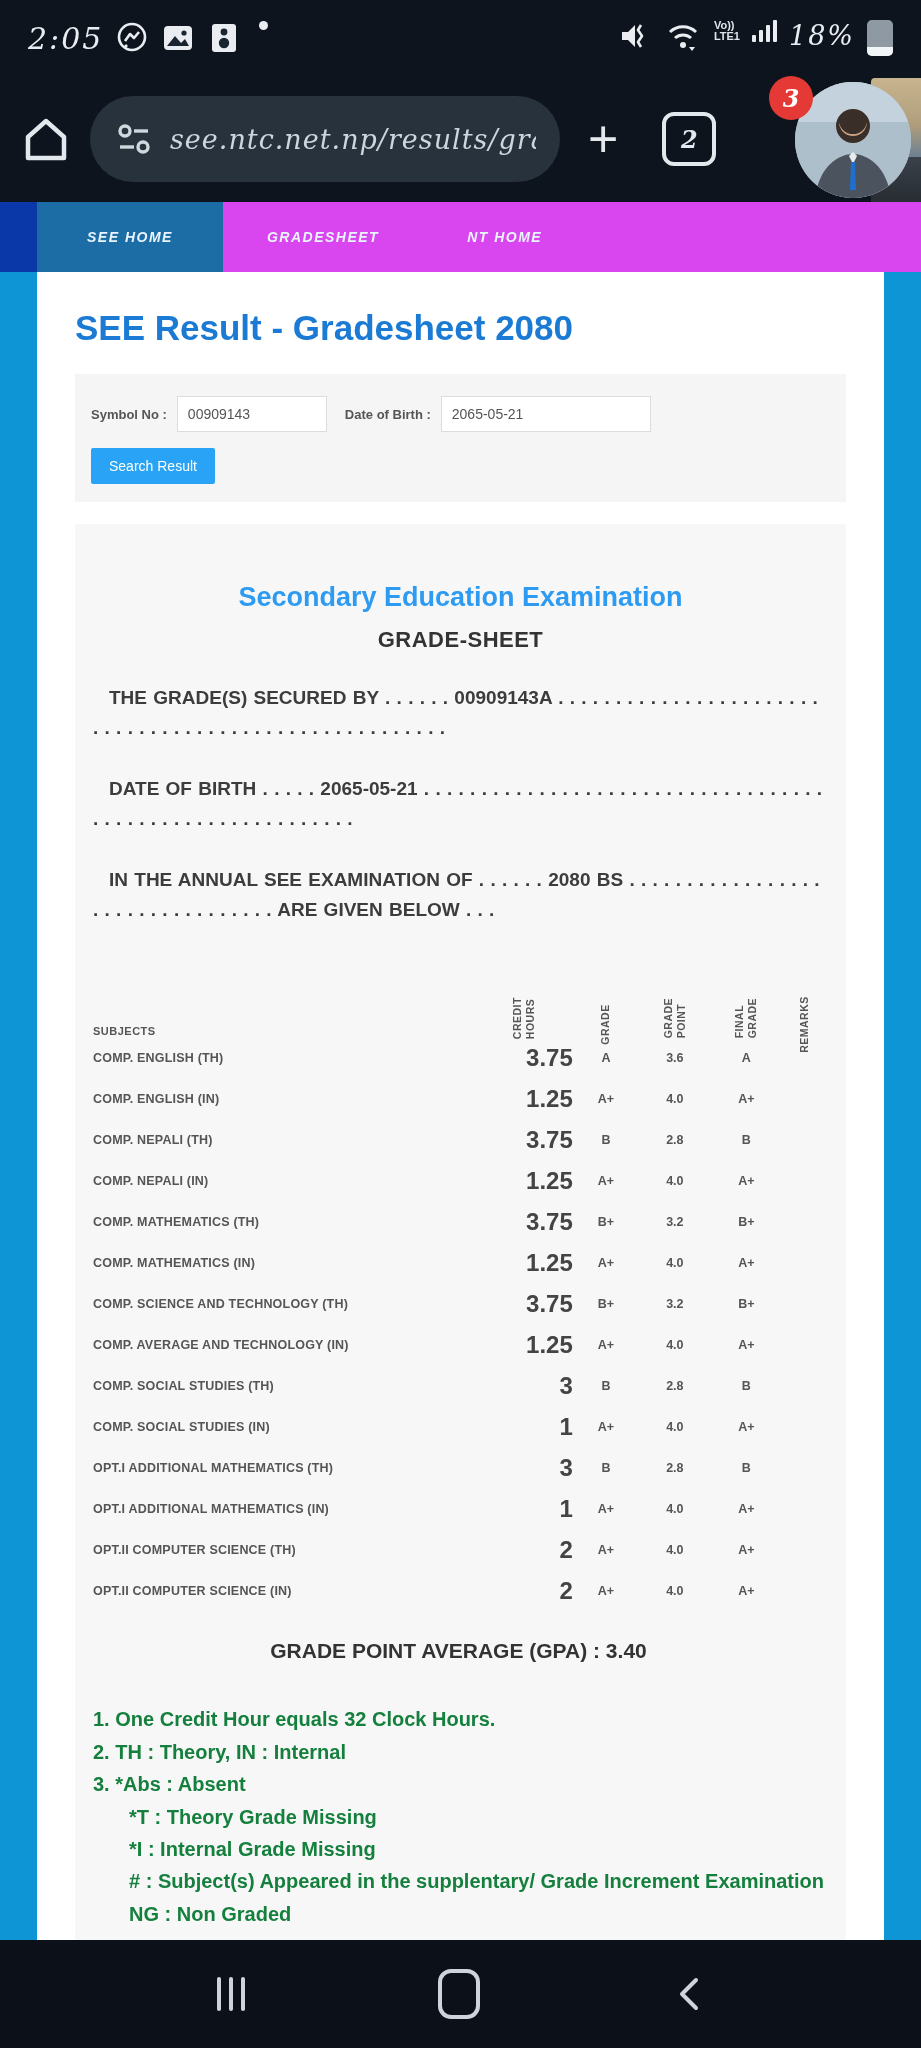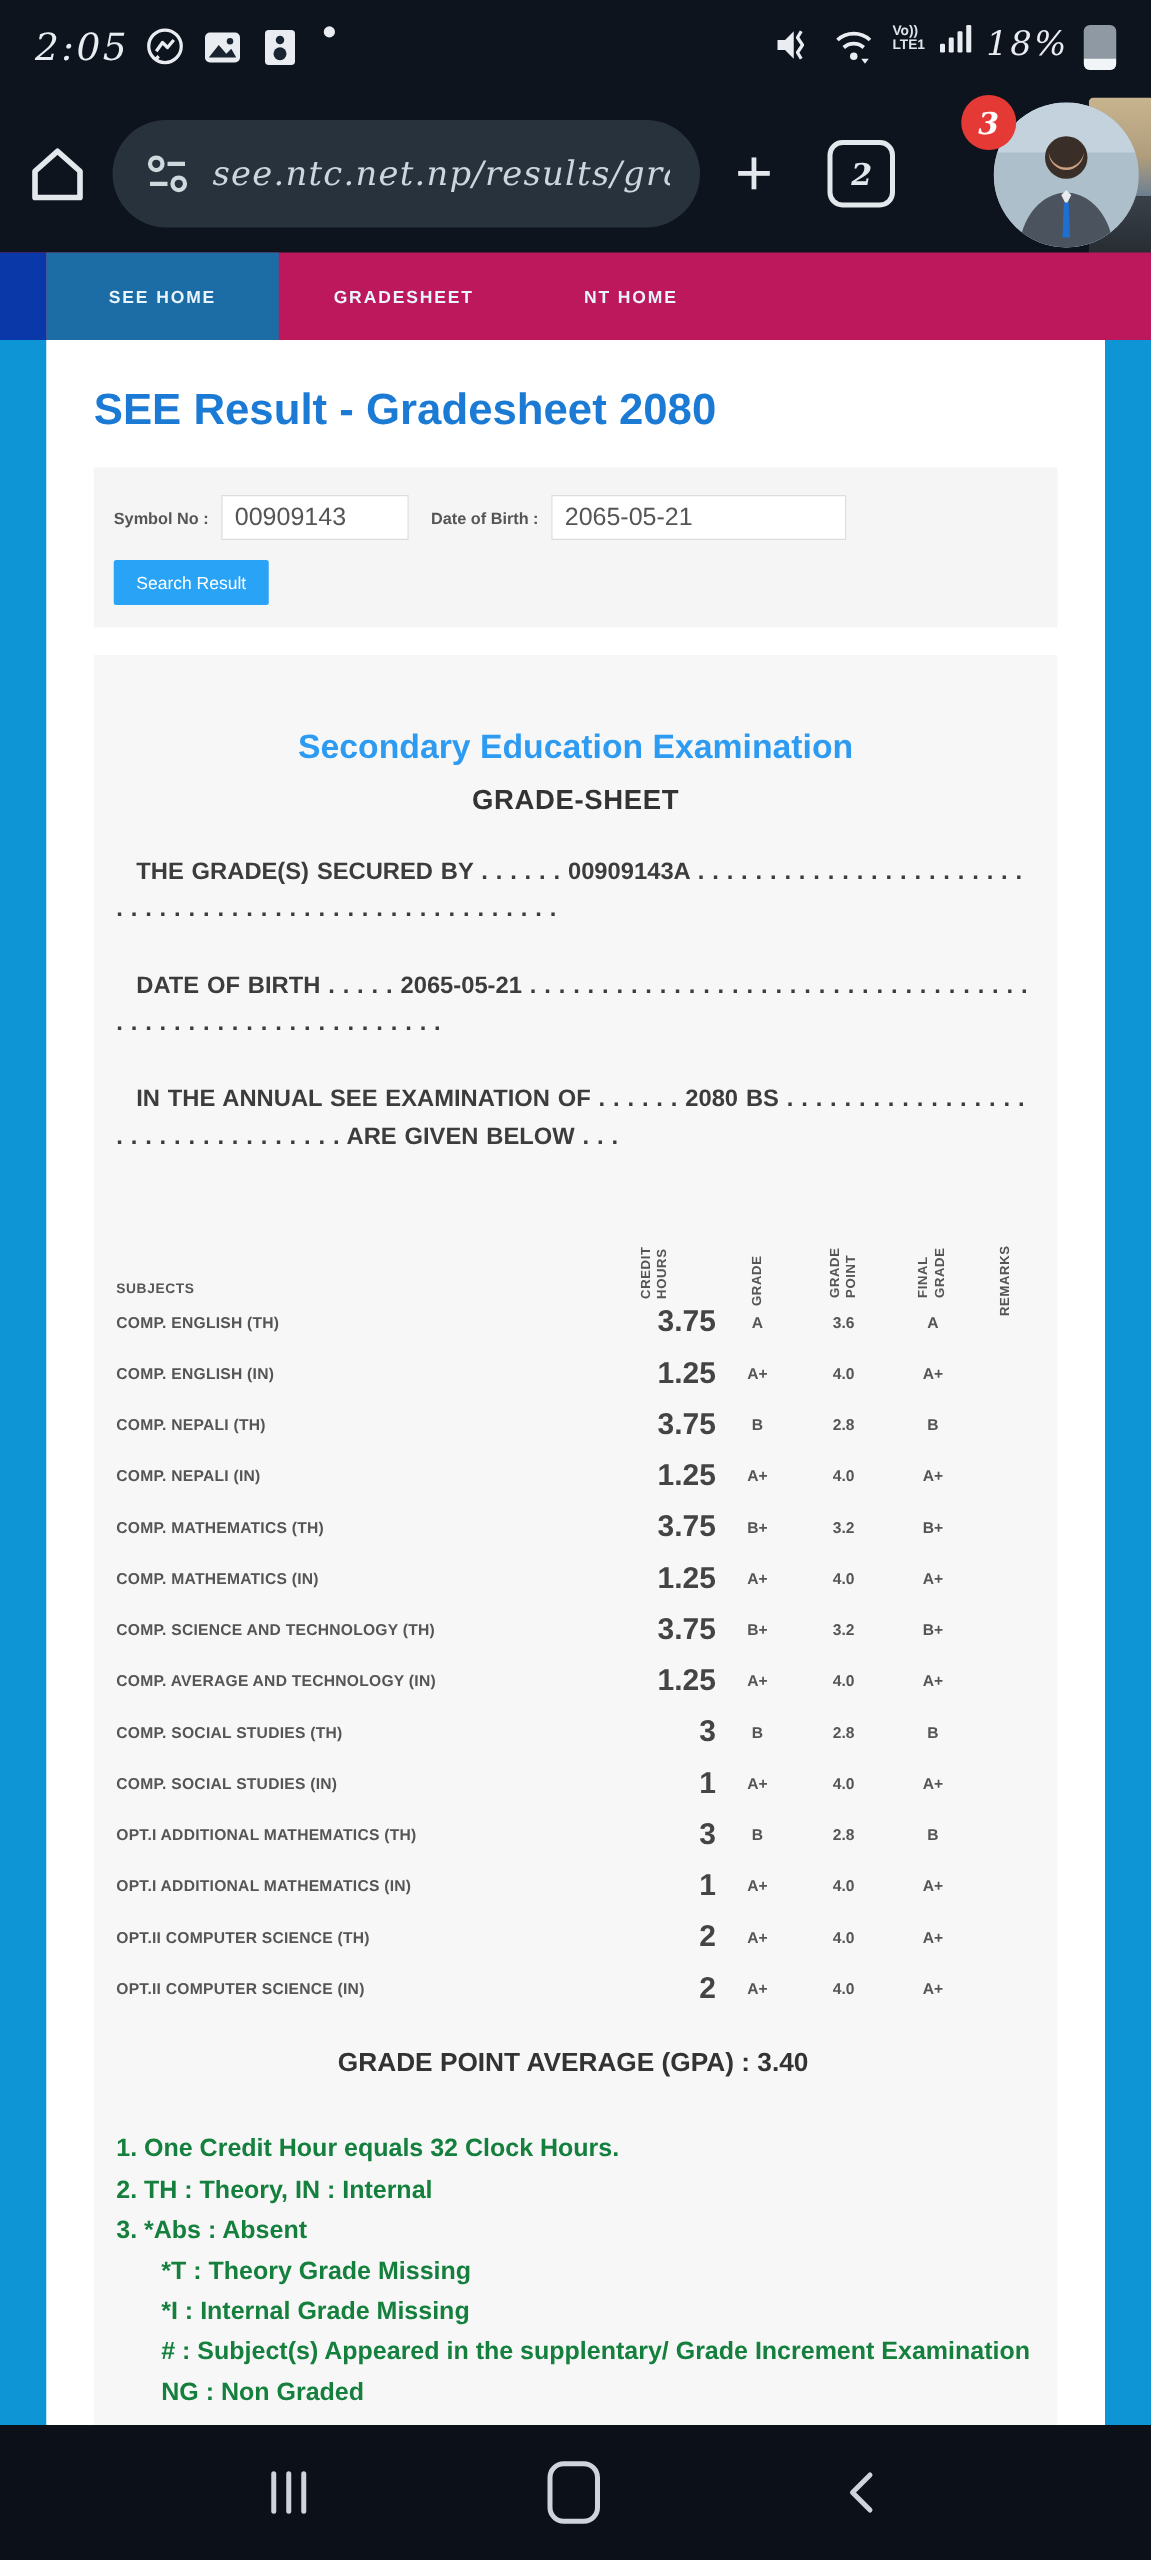--- a/index.html
+++ b/index.html
@@ -34,39 +34,39 @@
   .avatar-strip{position:absolute;right:0;top:78px;width:50px;height:158px;overflow:hidden;border-radius:4px 0 0 4px;}
   .avatar-strip .s1{height:50%;background:linear-gradient(180deg,#c8b48e 0%,#b09d7c 60%,#6c7f92 100%);}
   .avatar-strip .s2{height:50%;background:linear-gradient(180deg,#3a4149 0%,#23282e 70%,#5d5244 100%);}
   .avatar{position:absolute;right:10px;top:82px;width:116px;height:116px;border-radius:50%;overflow:hidden;
           background:#9fb4c4;}
   .badge{position:absolute;right:108px;top:76px;width:44px;height:44px;border-radius:50%;background:#e53935;
          color:#fff;display:flex;align-items:center;justify-content:center;
          font-family:"DejaVu Serif",serif;font-style:italic;font-size:24px;font-weight:bold;z-index:5;}
 
   
-  .site-nav{position:absolute;top:202px;left:0;right:0;height:70px;background:#be185d;display:flex;}
+  .site-nav{position:absolute;top:202px;left:0;right:0;height:70px;background:#d946ef;display:flex;font-style:italic;}
   .nav-edge{width:37px;height:100%;background:#0a38a8;flex:0 0 auto;}
   .nav-item{display:flex;align-items:center;padding:0 44px;color:#eaf4fd;font-size:14px;font-weight:bold;
             letter-spacing:1.5px;}
   .nav-item.active{background:#1c6da6;padding:0 50px;}
 
   
   .page{position:absolute;top:272px;left:0;right:0;bottom:108px;background:#fff;overflow:hidden;}
   .side-strip{position:absolute;top:0;bottom:0;width:37px;background:#0e95d5;z-index:2;}
   .side-strip.left{left:0;} .side-strip.right{right:0;}
   .page-inner{position:absolute;left:75px;width:771px;top:16px;}
   .page-title{color:#1b7ad4;font-size:35px;font-weight:bold;margin:20px 0 26px 0;}
 
   .form-panel{background:#f5f5f5;padding:22px 16px 18px 16px;}
   .form-row{display:flex;align-items:center;gap:10px;}
   .form-label{font-size:13px;font-weight:bold;color:#555;white-space:nowrap;}
-  .form-input{height:36px;border:1px solid #ddd;background:#fff;font-size:20px;color:#555;
+  .form-input{height:36px;border:1px solid #ddd;background:#fff;font-size:14px;color:#555;
               padding:0 10px;box-sizing:border-box;font-family:"Liberation Sans",sans-serif;}
-  .input-symbol{width:150px;} .input-dob{width:236px;}
+  .input-symbol{width:150px;} .input-dob{width:210px;}
   .search-btn{margin-top:16px;background:#29a3f5;color:#fff;border:none;font-size:14px;
               padding:10px 18px;border-radius:2px;font-family:"Liberation Sans",sans-serif;}
 
   .sheet-panel{background:#f7f7f7;margin-top:22px;padding:20px 18px 30px 18px;}
   .exam-title{text-align:center;color:#2e9bf2;font-size:27px;font-weight:bold;margin-top:38px;}
   .sheet-title{text-align:center;color:#333;font-size:22px;font-weight:bold;margin-top:14px;letter-spacing:.5px;}
   .dotted{color:#3c3c3c;font-size:19px;font-weight:bold;line-height:1.6;margin-top:30px;text-indent:16px;
           word-spacing:1px;}
 
   table.grades{border-collapse:collapse;width:100%;margin-top:26px;}

